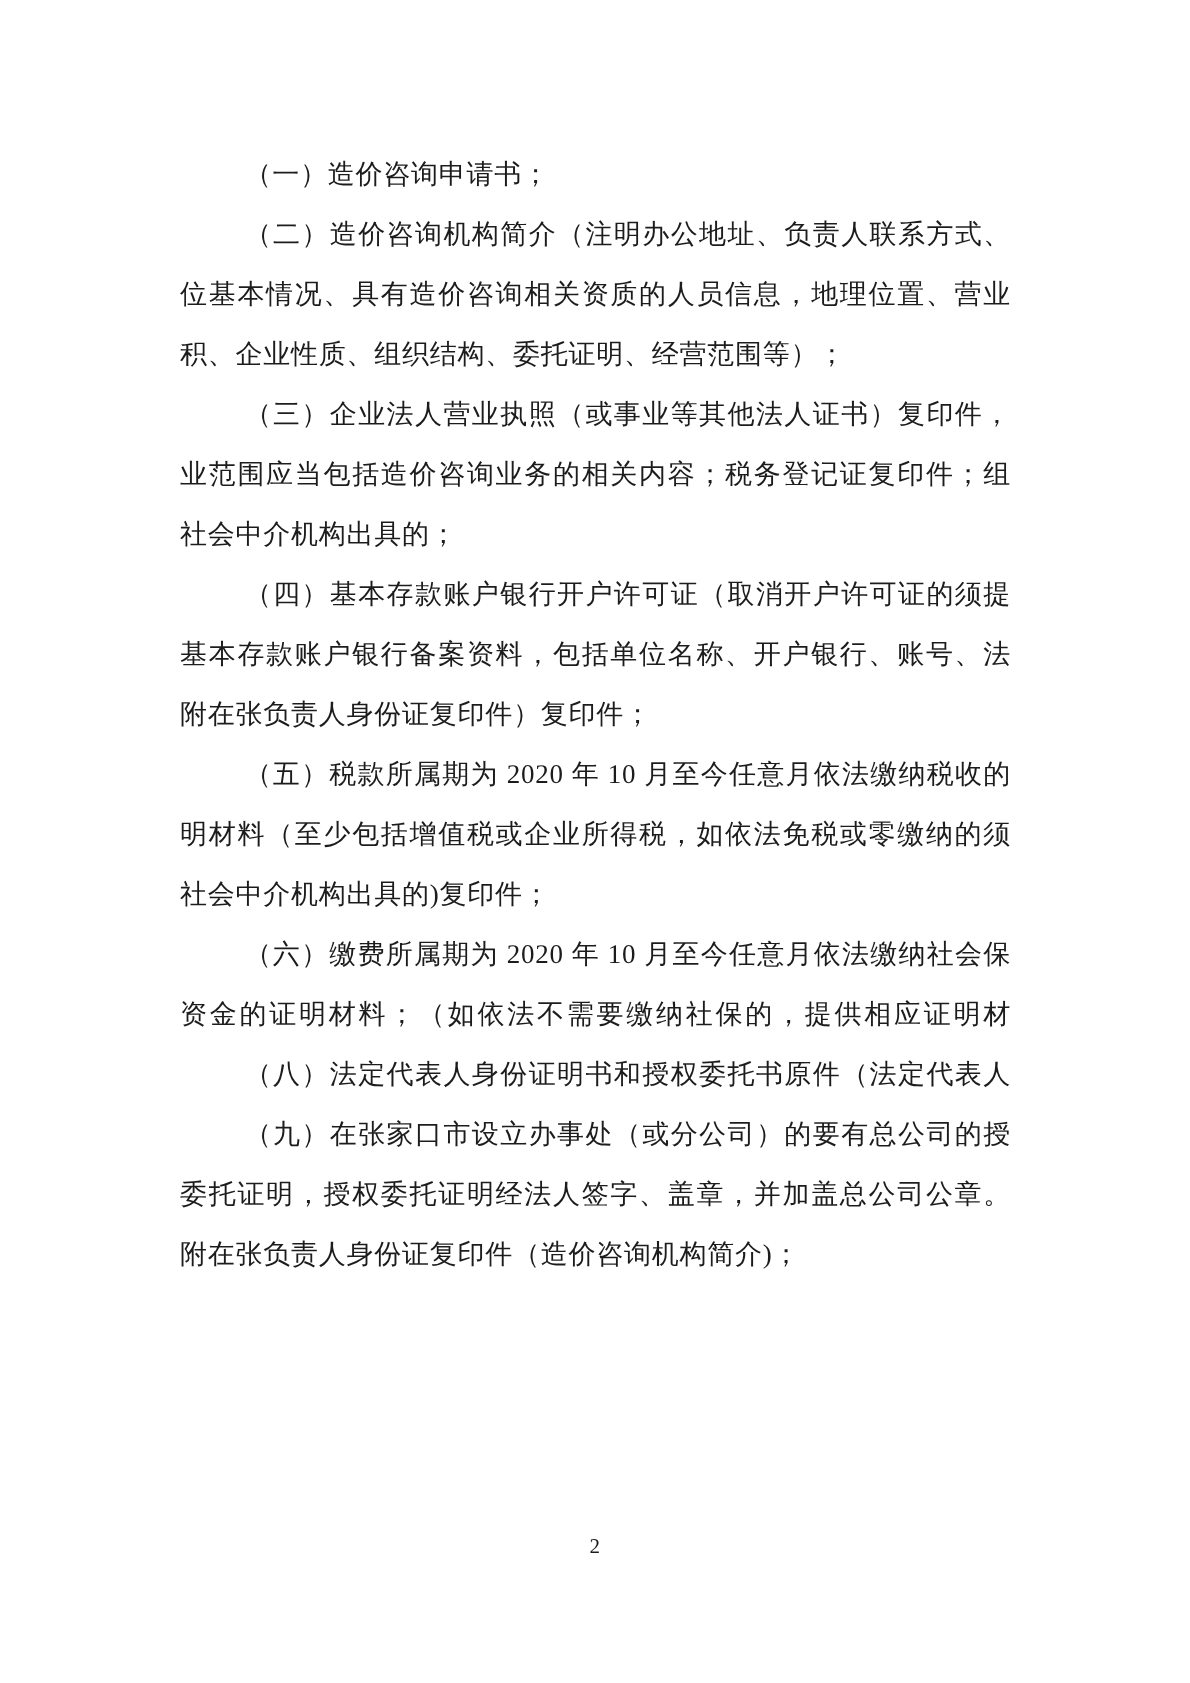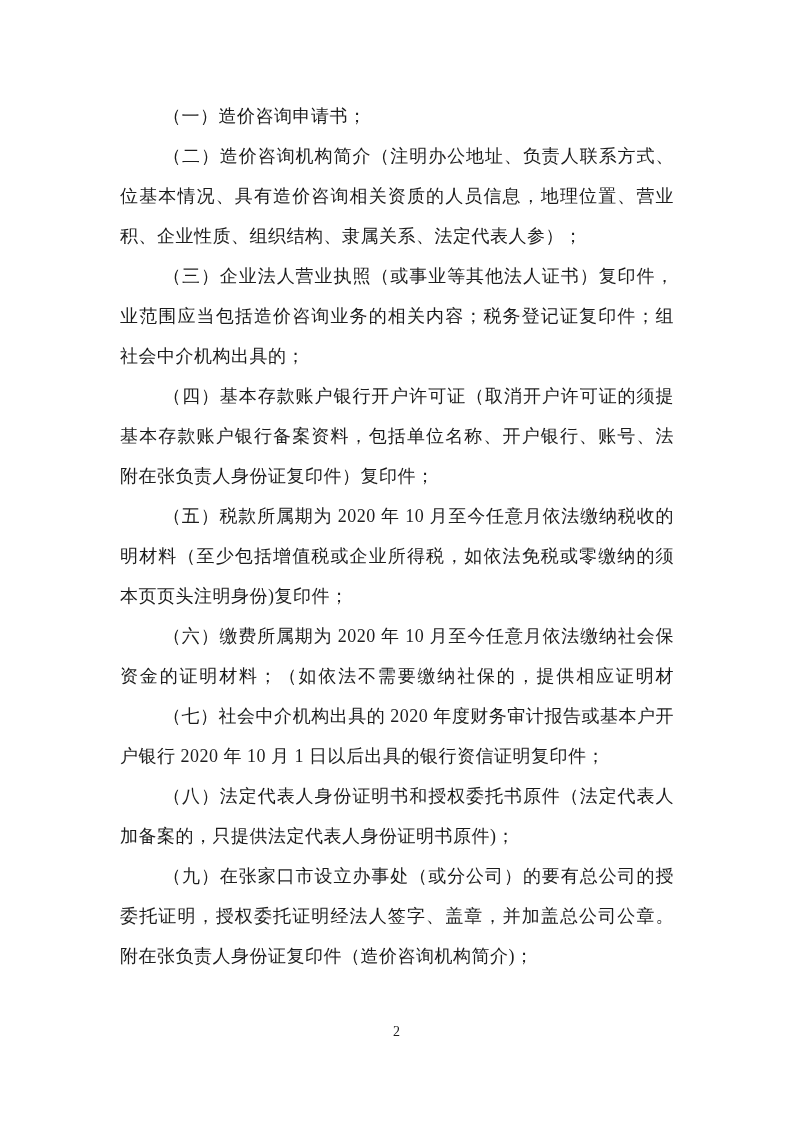--- a/index.html
+++ b/index.html
@@ -60,48 +60,43 @@
 <body>
 
 <div class="page">
   <main class="content">
       <p class="paragraph">
         <span class="line first last">（一）造价咨询申请书；</span>
       </p>
       <p class="paragraph">
         <span class="line first">（二）造价咨询机构简介（注明办公地址、负责人联系方式、单</span>
         <span class="line">位基本情况、具有造价咨询相关资质的人员信息，地理位置、营业面</span>
-        <span class="line last">积、企业性质、组织结构、隶属关系、法定代表人参）；</span>
+        <span class="line last">积、企业性质、组织结构、委托证明、经营范围等）；</span>
       </p>
       <p class="paragraph">
         <span class="line first">（三）企业法人营业执照（或事业等其他法人证书）复印件，营</span>
         <span class="line">业范围应当包括造价咨询业务的相关内容；税务登记证复印件；组织</span>
         <span class="line last">社会中介机构出具的；</span>
       </p>
       <p class="paragraph">
         <span class="line first">（四）基本存款账户银行开户许可证（取消开户许可证的须提供</span>
         <span class="line">基本存款账户银行备案资料，包括单位名称、开户银行、账号、法定</span>
         <span class="line last">附在张负责人身份证复印件）复印件；</span>
       </p>
       <p class="paragraph">
         <span class="line first">（五）税款所属期为 2020 年 10 月至今任意月依法缴纳税收的证</span>
         <span class="line">明材料（至少包括增值税或企业所得税，如依法免税或零缴纳的须提</span>
-        <span class="line last">本页页头注明身份)复印件；</span>
+        <span class="line last">社会中介机构出具的)复印件；</span>
       </p>
       <p class="paragraph">
         <span class="line first">（六）缴费所属期为 2020 年 10 月至今任意月依法缴纳社会保障</span>
         <span class="line">资金的证明材料；（如依法不需要缴纳社保的，提供相应证明材料）</span>
       </p>
       <p class="paragraph">
-        <span class="line first">（七）社会中介机构出具的 2020 年度财务审计报告或基本户开</span>
-        <span class="line last">户银行 2020 年 10 月 1 日以后出具的银行资信证明复印件；</span>
-      </p>
-      <p class="paragraph">
         <span class="line first">（八）法定代表人身份证明书和授权委托书原件（法定代表人参</span>
-        <span class="line last">加备案的，只提供法定代表人身份证明书原件)；</span>
       </p>
       <p class="paragraph">
         <span class="line first">（九）在张家口市设立办事处（或分公司）的要有总公司的授权</span>
         <span class="line">委托证明，授权委托证明经法人签字、盖章，并加盖总公司公章。并</span>
         <span class="line last">附在张负责人身份证复印件（造价咨询机构简介)；</span>
       </p>
     </main>
   <footer class="page-footer">
     <span class="page-number">2</span>
   </footer>

